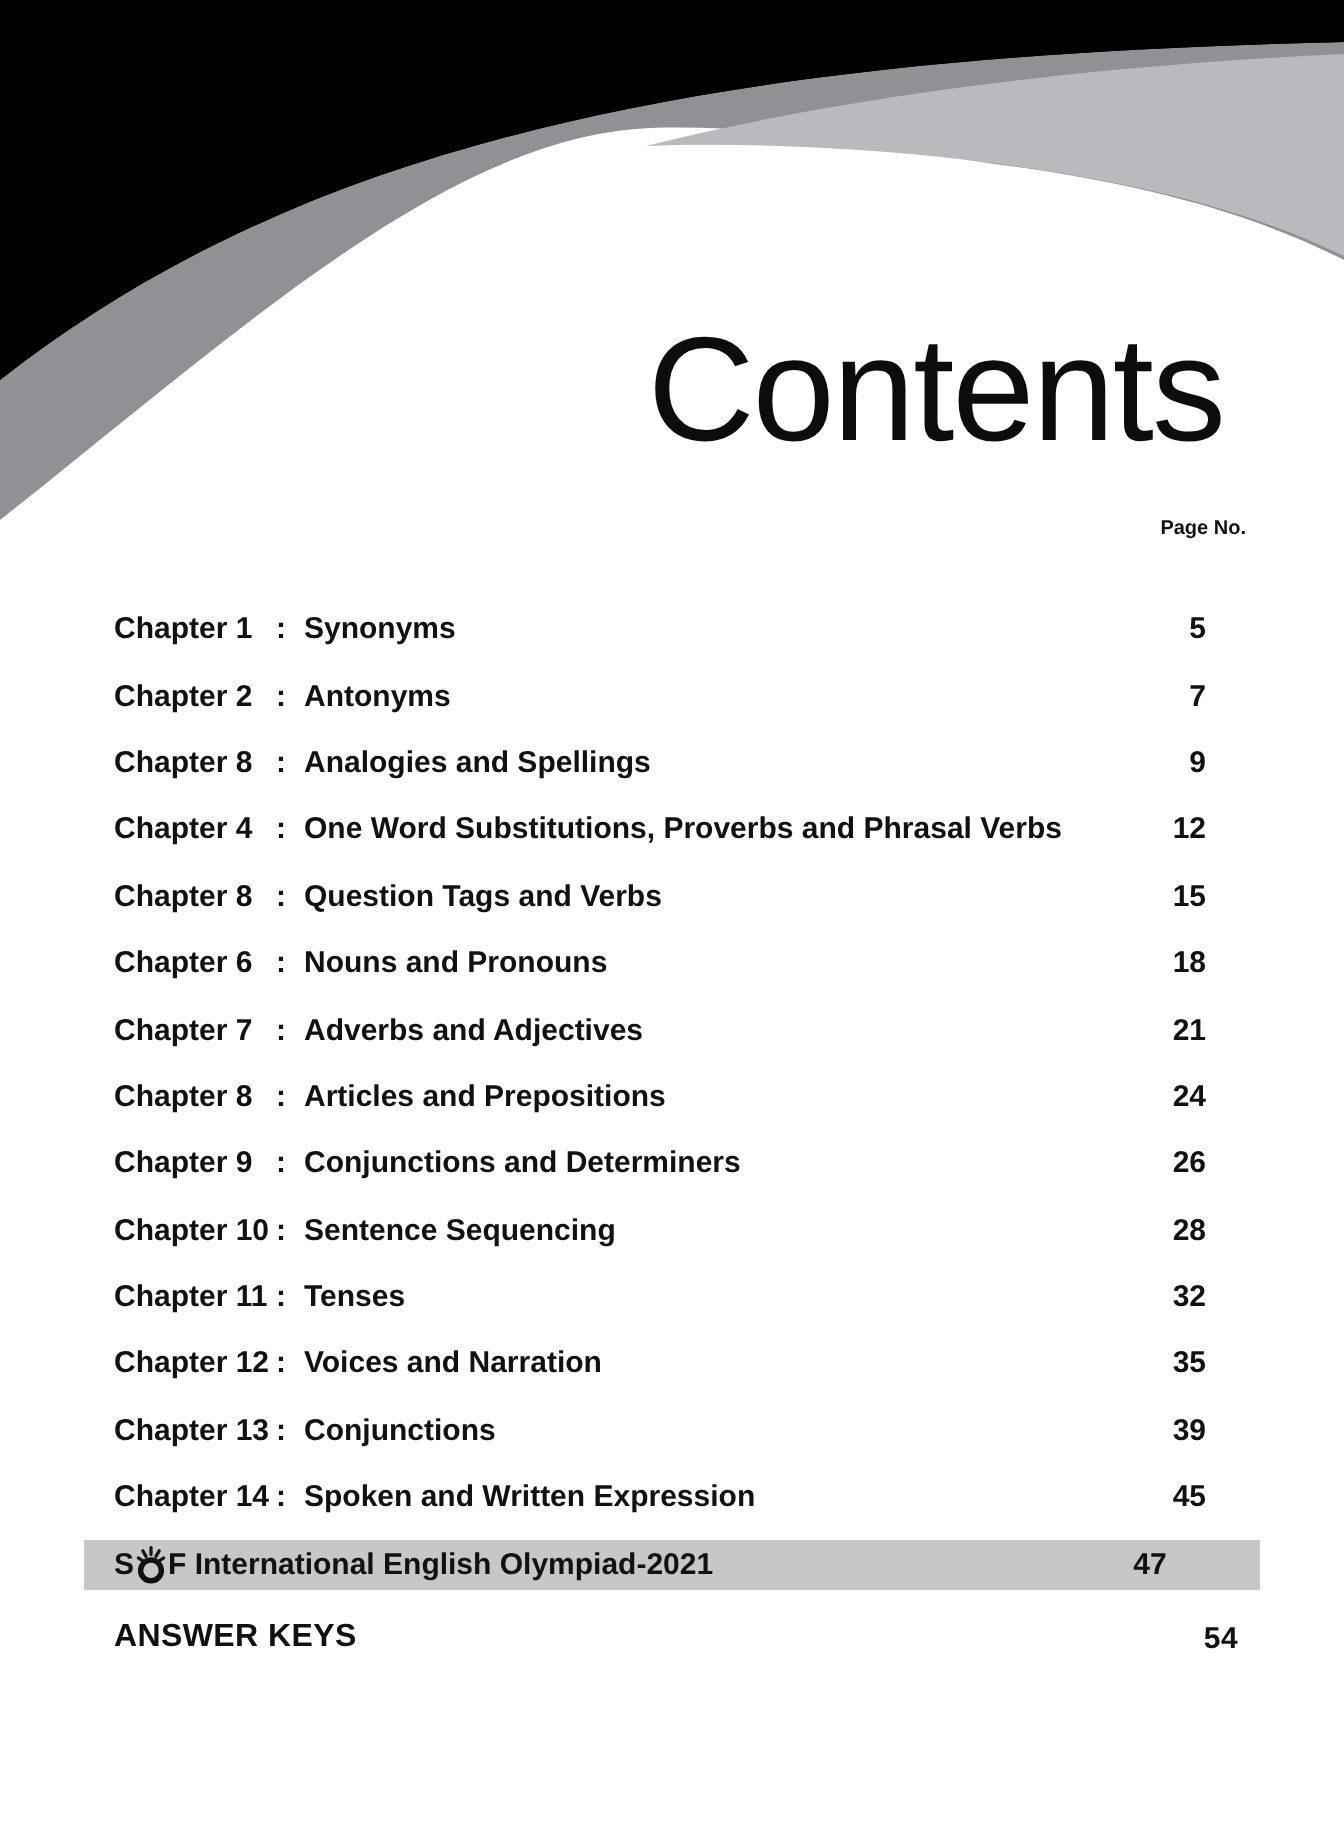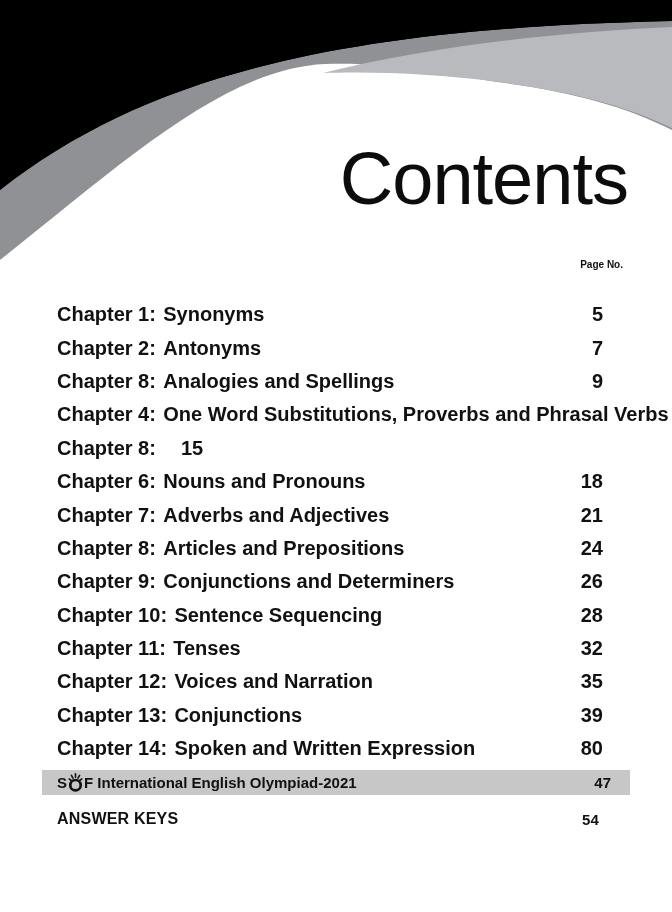--- a/index.html
+++ b/index.html
@@ -15,21 +15,21 @@
   .header-art {
     position: absolute;
     top: 0; left: 0;
     width: 672px; height: 300px;
     display: block;
   }
   .page-title {
     position: absolute;
     top: 142px;
     right: 44px;
-    margin: 0;
+    margin: 16px;
     font-size: 74px;
     font-weight: 400;
     letter-spacing: -1px;
     line-height: 1;
     color: #0c0c0c;
   }
   .content {
     position: absolute;
     top: 0;
     left: 57px;
@@ -41,21 +41,21 @@
     font-size: 10px;
     font-weight: 700;
     height: 18px;
     line-height: 18px;
   }
   .toc-list { margin-top: 24px; }
   .toc-row {
     display: flex;
     align-items: center;
     height: 33.4px;
-    font-size: 20px;
+    font-size: 15px;
     font-weight: 700;
   }
   .toc-chapter { flex: 0 0 81px; white-space: nowrap; }
   .toc-colon  { flex: 0 0 14px; }
   .toc-title  { flex: 1 1 auto; white-space: nowrap; }
   .toc-page   { flex: 0 0 40px; text-align: right; margin-right: 20px; }
   .sof-band {
     margin-top: 5px;
     margin-left: -15px;
     margin-right: -7px;
@@ -74,33 +74,33 @@
     align-items: center;
   }
   .sof-o-wrap {
     position: relative;
     display: inline-block;
     width: 15px;
     height: 20px;
     margin: 0 1px;
   }
   .sof-o-wrap svg { position: absolute; left: 0; top: 0; }
-  .sof-page { flex: 0 0 40px; text-align: right; margin-right: 19px; }
+  .sof-page { flex: 0 0 40px; text-align: center; margin-right: 35px; }
   .answer-row {
     margin-top: 11px;
     display: flex;
     align-items: center;
     height: 26px;
     font-size: 16px;
     font-weight: 700;
     letter-spacing: 0.2px;
     gap: 15px;
   }
   .answer-label { flex: 1 1 auto; }
-  .answer-page { flex: 0 0 40px; text-align: right; margin-right: 24px; font-size: 15px; }
+  .answer-page { flex: 0 0 40px; text-align: right; margin-right: 4px; font-size: 15px; }
 </style>
 </head>
 <body>
 
 <div class="page">
 
   <svg class="header-art" viewBox="0 0 672 300" aria-hidden="true">
     <rect x="0" y="0" width="672" height="300" fill="#ffffff"></rect>
 
     <rect x="0" y="0" width="672" height="200" fill="#000000"></rect>
@@ -145,20 +145,21 @@
   <div class="toc-row">
     <span class="toc-chapter">Chapter 4</span>
     <span class="toc-colon">:</span>
     <span class="toc-title">One Word Substitutions, Proverbs and Phrasal Verbs</span>
     <span class="toc-page">12</span>
   </div>
 
   <div class="toc-row">
     <span class="toc-chapter">Chapter 8</span>
     <span class="toc-colon">:</span>
+    <span class="toc-title">Question Tags and Verbs</span>
     <span class="toc-page">15</span>
   </div>
 
   <div class="toc-row">
     <span class="toc-chapter">Chapter 6</span>
     <span class="toc-colon">:</span>
     <span class="toc-title">Nouns and Pronouns</span>
     <span class="toc-page">18</span>
   </div>
 
@@ -208,21 +209,21 @@
     <span class="toc-chapter">Chapter 13</span>
     <span class="toc-colon">:</span>
     <span class="toc-title">Conjunctions</span>
     <span class="toc-page">39</span>
   </div>
 
   <div class="toc-row">
     <span class="toc-chapter">Chapter 14</span>
     <span class="toc-colon">:</span>
     <span class="toc-title">Spoken and Written Expression</span>
-    <span class="toc-page">80</span>
+    <span class="toc-page">45</span>
   </div>
 </div>
 
     <div class="sof-band">
       <span class="sof-text">
         <span>S</span>
         <span class="sof-o-wrap">
           <svg width="15" height="20" viewBox="0 0 15 20" aria-hidden="true">
 
             <g stroke="#111111" stroke-width="1.6" stroke-linecap="round">

